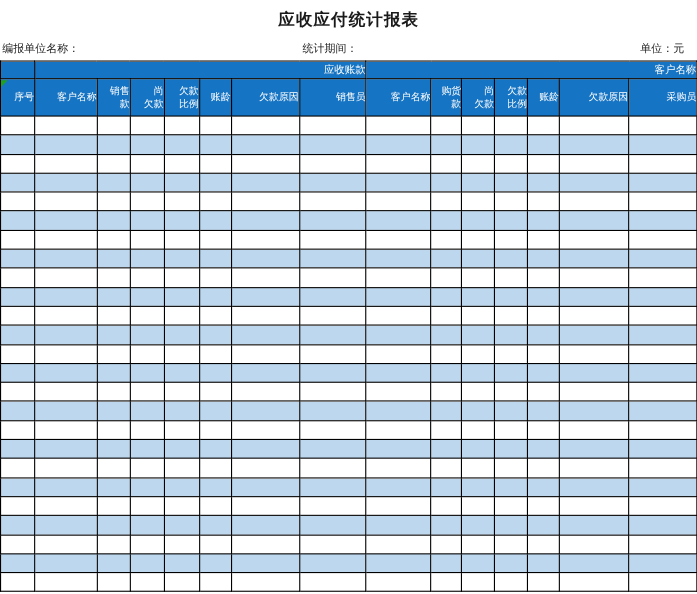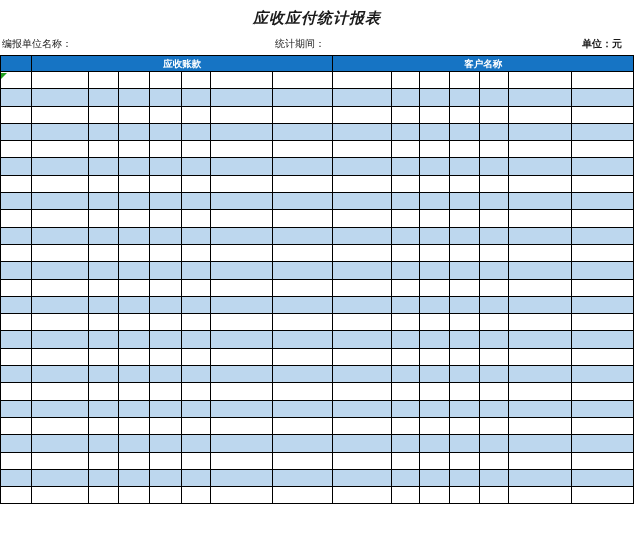--- a/index.html
+++ b/index.html
@@ -7,41 +7,41 @@
     width: 634px; height: 540px;
     overflow: hidden;
     position: relative;
     background: #ffffff;
     font-family: "Liberation Sans", sans-serif;
     color: #1a1a1a;
   }
   .page-title {
     position: absolute; top: 9px; left: 0; width: 634px;
     text-align: center;
-    font-size: 15px; font-weight: bold; letter-spacing: 1px; font-style: italic;
+    font-size: 15px; font-weight: bold; letter-spacing: 1px;
   }
   .meta-label { position: absolute; top: 37px; font-size: 10px; }
   .meta-unit-name { left: 2px; }
   .meta-period   { left: 275px; }
-  .meta-currency { right: 12px; font-weight: bold; }
+  .meta-currency { right: 12px; }
 
   table.report {
     position: absolute; top: 55px; left: 0;
     border-collapse: collapse; table-layout: fixed;
   }
   table.report th, table.report td {
     border: 1px solid #000000;
     padding: 0; margin: 0;
     overflow: hidden;
   }
   thead th {
     background: var(--header-blue);
     color: #ffffff;
-    font-weight: bold;
-    text-align: center;
+    font-weight: normal;
+    text-align: right;
     vertical-align: middle;
     white-space: pre-line;
     line-height: 1.25;
   }
   tr.band-row th { height: 15px; font-size: 9.5px; }
   tr.col-row th  { height: 33px; font-size: 9px; }
   tbody tr { height: 17.3px; }
   tbody tr:nth-child(even) td { background: var(--alt-row-blue); }
   tbody tr:nth-child(odd) td  { background: #ffffff; }
 
@@ -81,20 +81,43 @@
     <col style="width:29px">
       <col style="width:63px">
       <col style="width:62px">
   </colgroup>
   <thead>
     <tr class="band-row">
       <th></th>
       <th colspan="7">应收账款</th>
       <th colspan="7">客户名称</th>
     </tr>
+    <tr class="col-row" id="col-header-row">
+        <th>序号</th>
+        <th>客户名称</th>
+        <th>销售
+款</th>
+        <th>尚
+欠款</th>
+        <th>欠款
+比例</th>
+        <th>账龄</th>
+        <th>欠款原因</th>
+        <th>销售员</th>
+        <th>客户名称</th>
+        <th>购货
+款</th>
+        <th>尚
+欠款</th>
+        <th>欠款
+比例</th>
+        <th>账龄</th>
+        <th>欠款原因</th>
+        <th>采购员</th>
+      </tr>
   </thead>
   <tbody id="table-body">
       <tr>
         <td></td>
         <td></td>
         <td></td>
         <td></td>
         <td></td>
         <td></td>
         <td></td>

